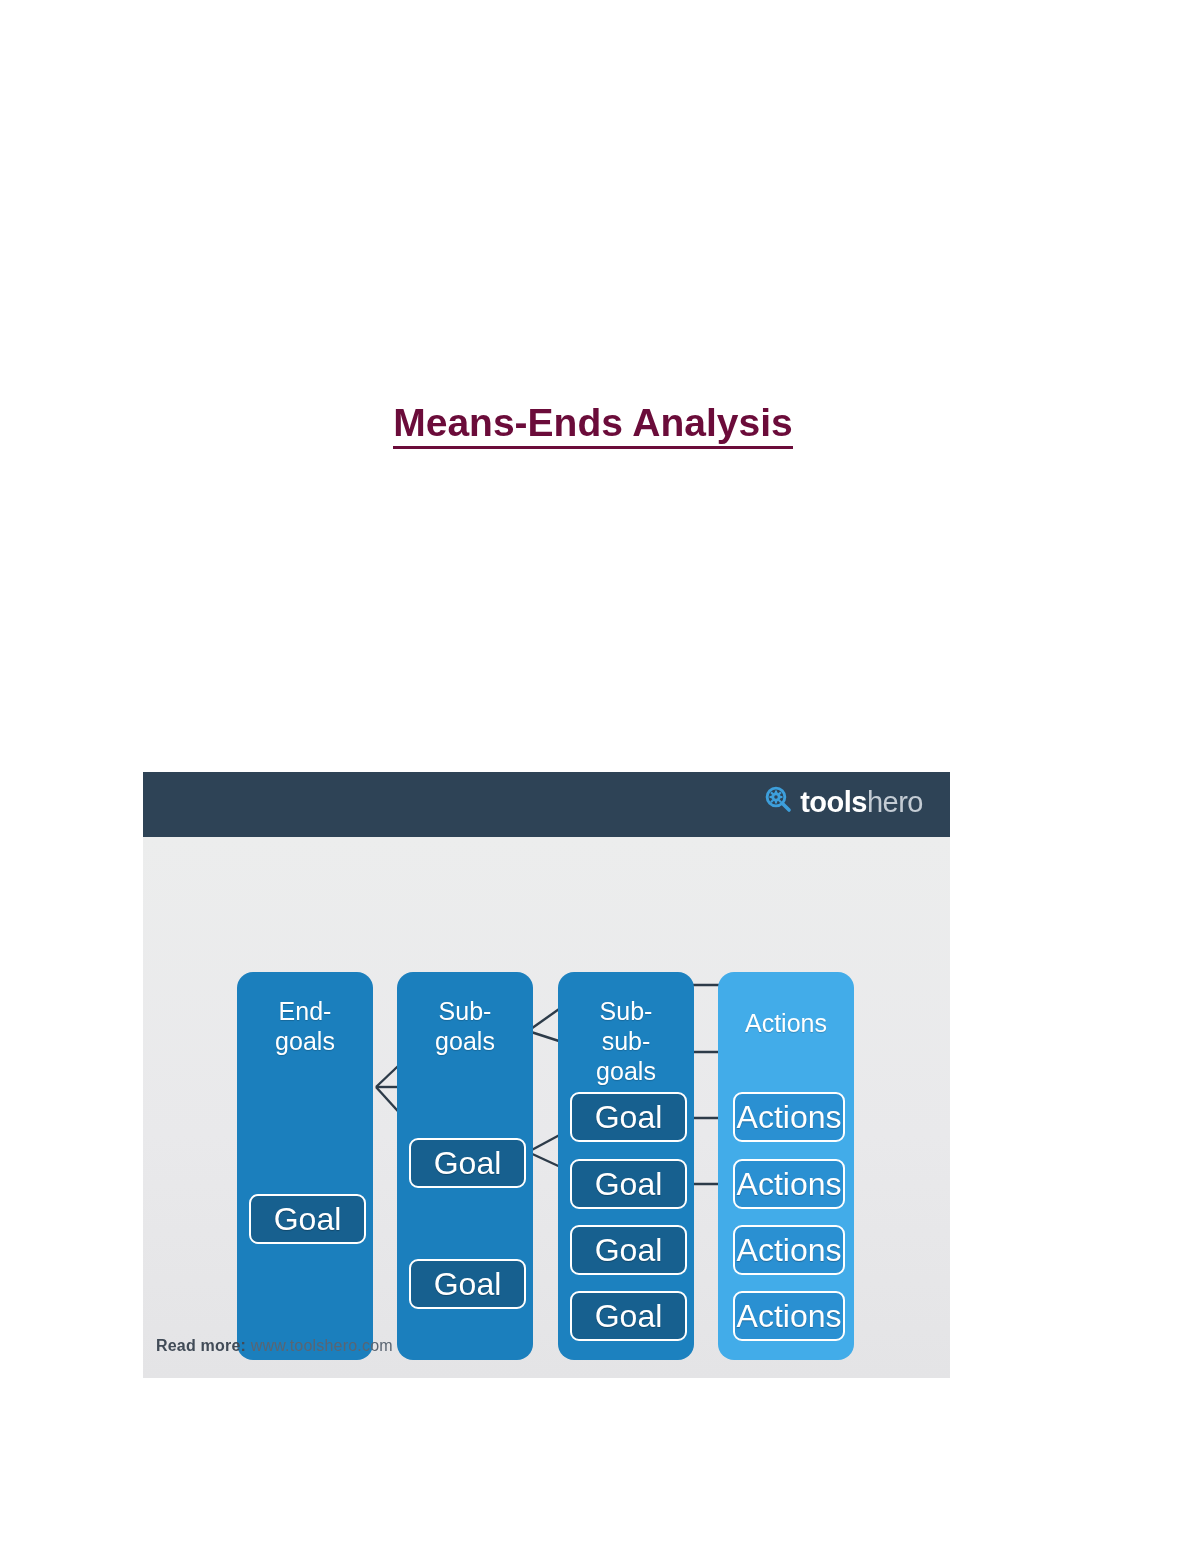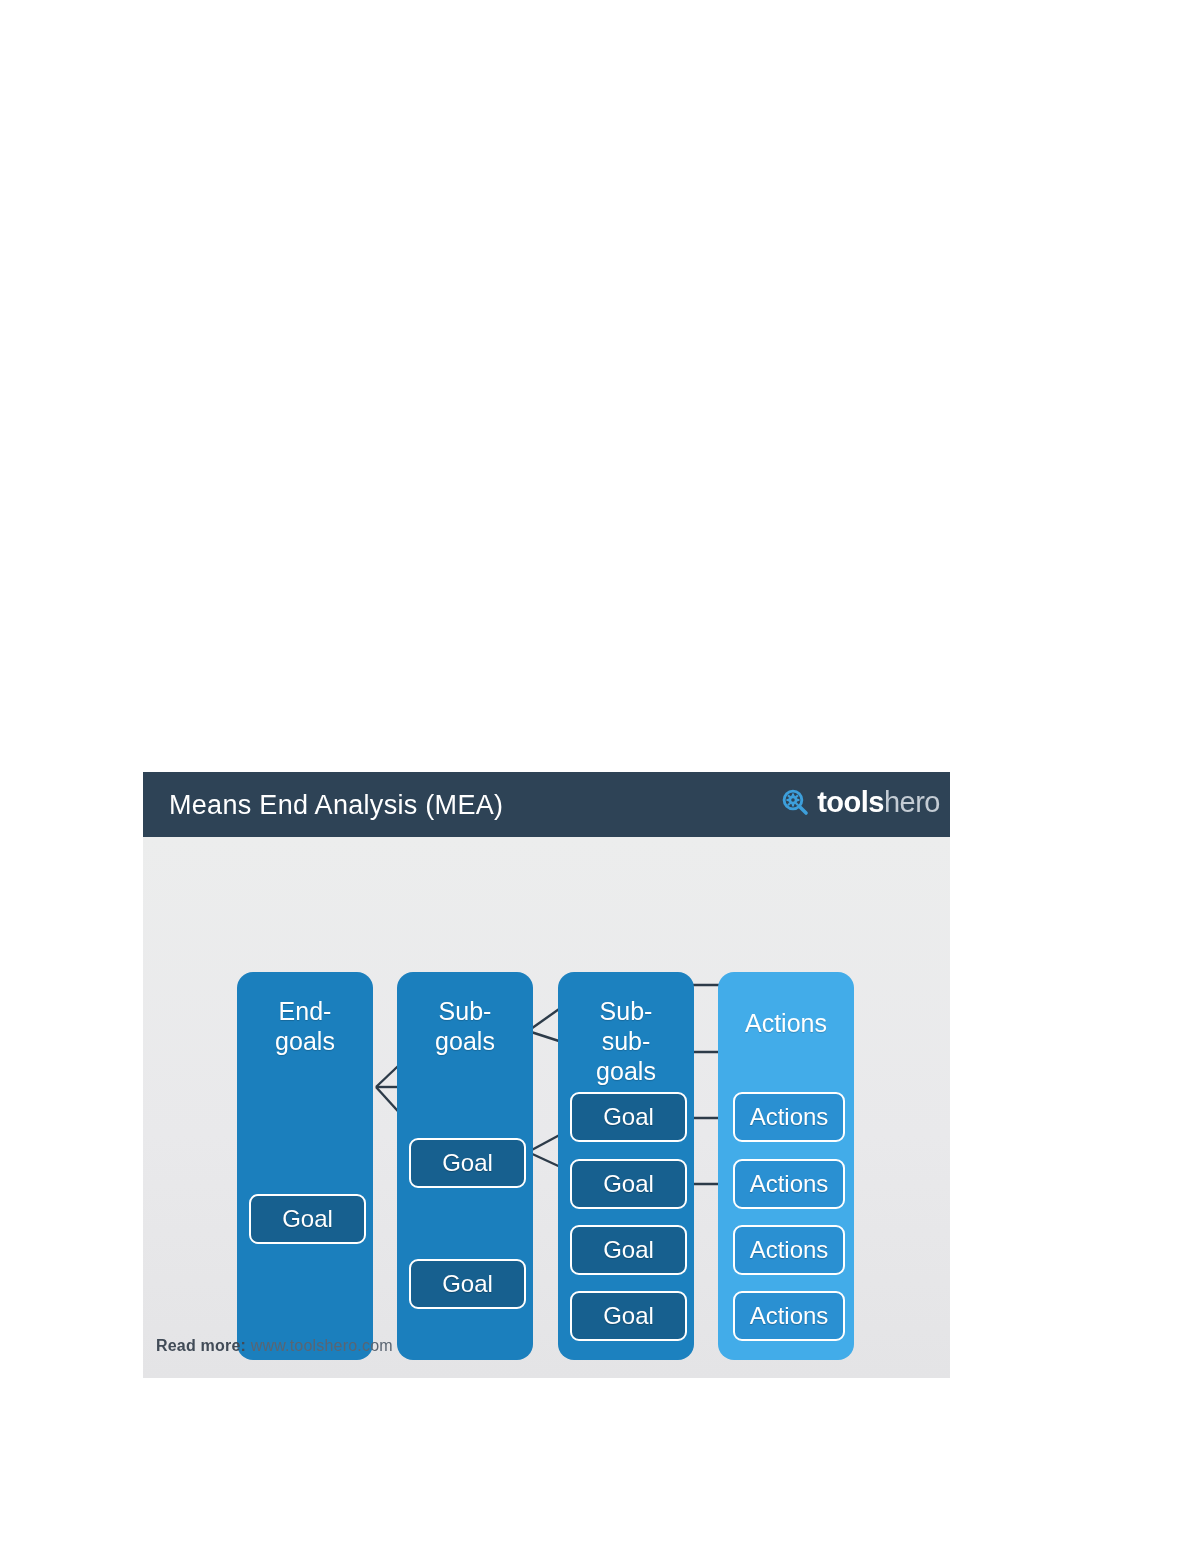--- a/index.html
+++ b/index.html
@@ -76,24 +76,23 @@
     left: 26px;
     top: 16px;
     font-size: 27px;
     line-height: 34px;
     color: #ffffff;
     letter-spacing: 0.3px;
     white-space: nowrap;
   }
   .brand {
     position: absolute;
-    right: 10px;
+    right: 27px;
     top: 14px;
     display: flex;
-    align-items: center;
     gap: 8px;
     white-space: nowrap;
   }
   .brand-icon { width: 27px; height: 27px; display: block; }
   .brand-text {
     font-size: 29px;
     line-height: 32px;
     letter-spacing: -0.5px;
   }
   .brand-tools { color: #ffffff; font-weight: bold; }
@@ -133,21 +132,21 @@
     text-shadow: 0 1px 1px rgba(0,0,0,.18);
   }
 
   
   .node {
     position: absolute;
     border-radius: 9px;
     border: 2.5px solid #ffffff;
     box-sizing: border-box;
     color: #ffffff;
-    font-size: 24px;
+    font-size: 32px;
     display: flex;
     align-items: center;
     justify-content: center;
     text-shadow: 0 1px 1px rgba(0,0,0,.25);
   }
   .node-goal    { background: #17608f; }
   .node-action  { background: #2a90d2; }
 
   
   .links {
@@ -167,27 +166,27 @@
     letter-spacing: .2px;
     white-space: nowrap;
   }
   .read-more b { color: #414b57; }
 </style>
 </head>
 <body>
 
 <div class="page">
 
+  <h1 class="doc-title"><span class="ttl-underline">Means-Ends Analysis </span></h1>
 
 
 
   <div class="figure">
 
     <div class="fig-header">
-      <div class="fig-header-title">Means End Analysis (MEA)</div>
       <div class="brand">
         <span class="brand-icon">
           <svg viewBox="0 0 32 32" width="27" height="27" aria-hidden="true">
             <circle cx="13" cy="13" r="10.5" fill="none" stroke="#3d9fdb" stroke-width="3.4"></circle>
             <line x1="20.4" y1="20.4" x2="28.5" y2="28.5" stroke="#3d9fdb" stroke-width="4.2" stroke-linecap="round"></line>
             <g fill="#3d9fdb">
               <circle cx="13" cy="13" r="5.6"></circle>
               <rect x="11.8" y="5.3" width="2.5" height="3.3"></rect>
               <rect x="11.8" y="17.4" width="2.5" height="3.3"></rect>
               <rect x="5.3" y="11.8" width="3.3" height="2.5"></rect>

